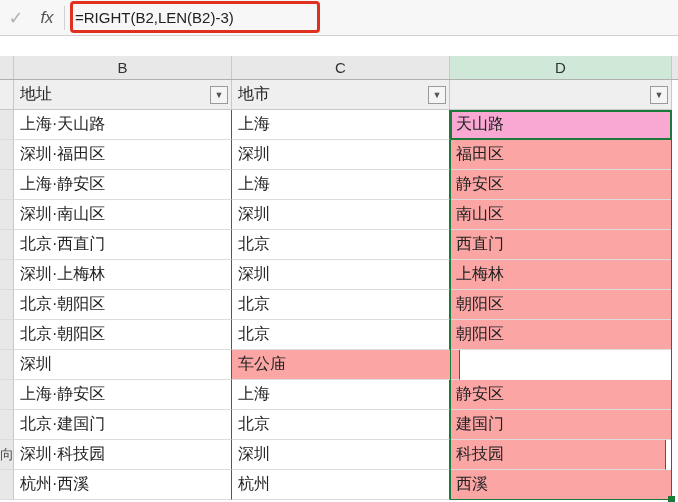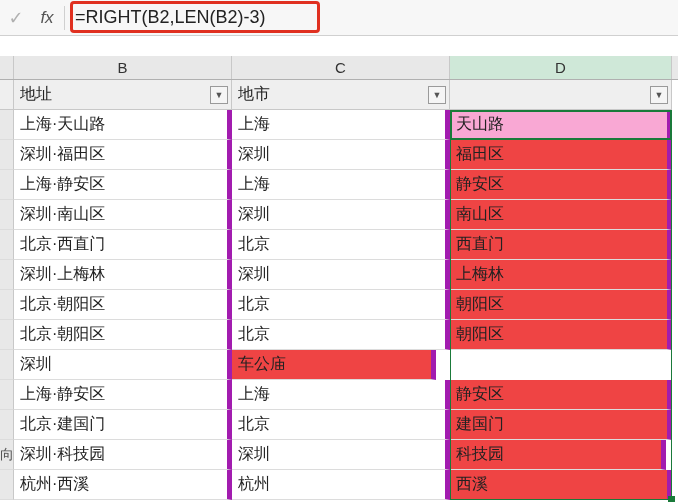--- a/index.html
+++ b/index.html
@@ -40,21 +40,21 @@
   }
   .fb-input-wrap {
     position: relative;
     flex: 1;
     height: 100%;
     display: flex;
     align-items: center;
     padding-left: 8px;
   }
   .fb-formula {
-    font-size: 18px;
+    font-size: 15px;
     color: #222;
   }
   .fb-highlight {
     position: absolute;
     left: 3px;
     top: 1px;
     height: 32px;
     width: 250px;
     border: 3px solid #e03020;
     border-radius: 4px;
@@ -116,31 +116,31 @@
     align-items:center;
     justify-content:center;
     font-size:9px;
     color:#555;
   }
   .data-row {
     display:flex;
     height: 30px;
   }
   .cell {
-    border-right: 5px solid #a21caf;
+    border-right: 1px solid #a21caf;
     border-bottom: 1px solid #dcdcdc;
     display:flex;
     align-items:center;
     padding: 4px 6px;
     font-size: 16px;
     color:#222;
     background:#fff;
   }
   .cell.stub { width:14px; padding:0; background:#e8e8e8; border-right:1px solid #c8c8c8;}
-  .cell.colD { background:#ef4444; }
+  .cell.colD { background:#fca5a5; }
   .cell.colD.first { background:#f9a8d4; }
   
   .active-cell-border {
     position:absolute;
     border: 2px solid #1a7a3a;
     pointer-events:none;
   }
   
   .range-border {
     position:absolute;
@@ -253,21 +253,21 @@
       </div>
       <div class="data-row">
         <div class="cell stub"></div>
         <div class="cell col-B" style="width: 218px;">北京·朝阳区</div>
         <div class="cell col-C" style="width: 218px;">北京</div>
         <div class="cell colD" style="width: 222px;">朝阳区</div>
       </div>
       <div class="data-row">
         <div class="cell stub"></div>
         <div class="cell col-C" style="width: 218px;">深圳</div>
-        <div class="cell colD" style="width: 204px;">车公庙</div>
+        <div class="cell colD" style="width: 228px;">车公庙</div>
       </div>
       <div class="data-row">
         <div class="cell stub"></div>
         <div class="cell col-B" style="width: 218px;">上海·静安区</div>
         <div class="cell col-C" style="width: 218px;">上海</div>
         <div class="cell colD" style="width: 222px;">静安区</div>
       </div>
       <div class="data-row">
         <div class="cell stub"></div>
         <div class="cell col-B" style="width: 218px; text-align: center;">北京·建国门</div>

